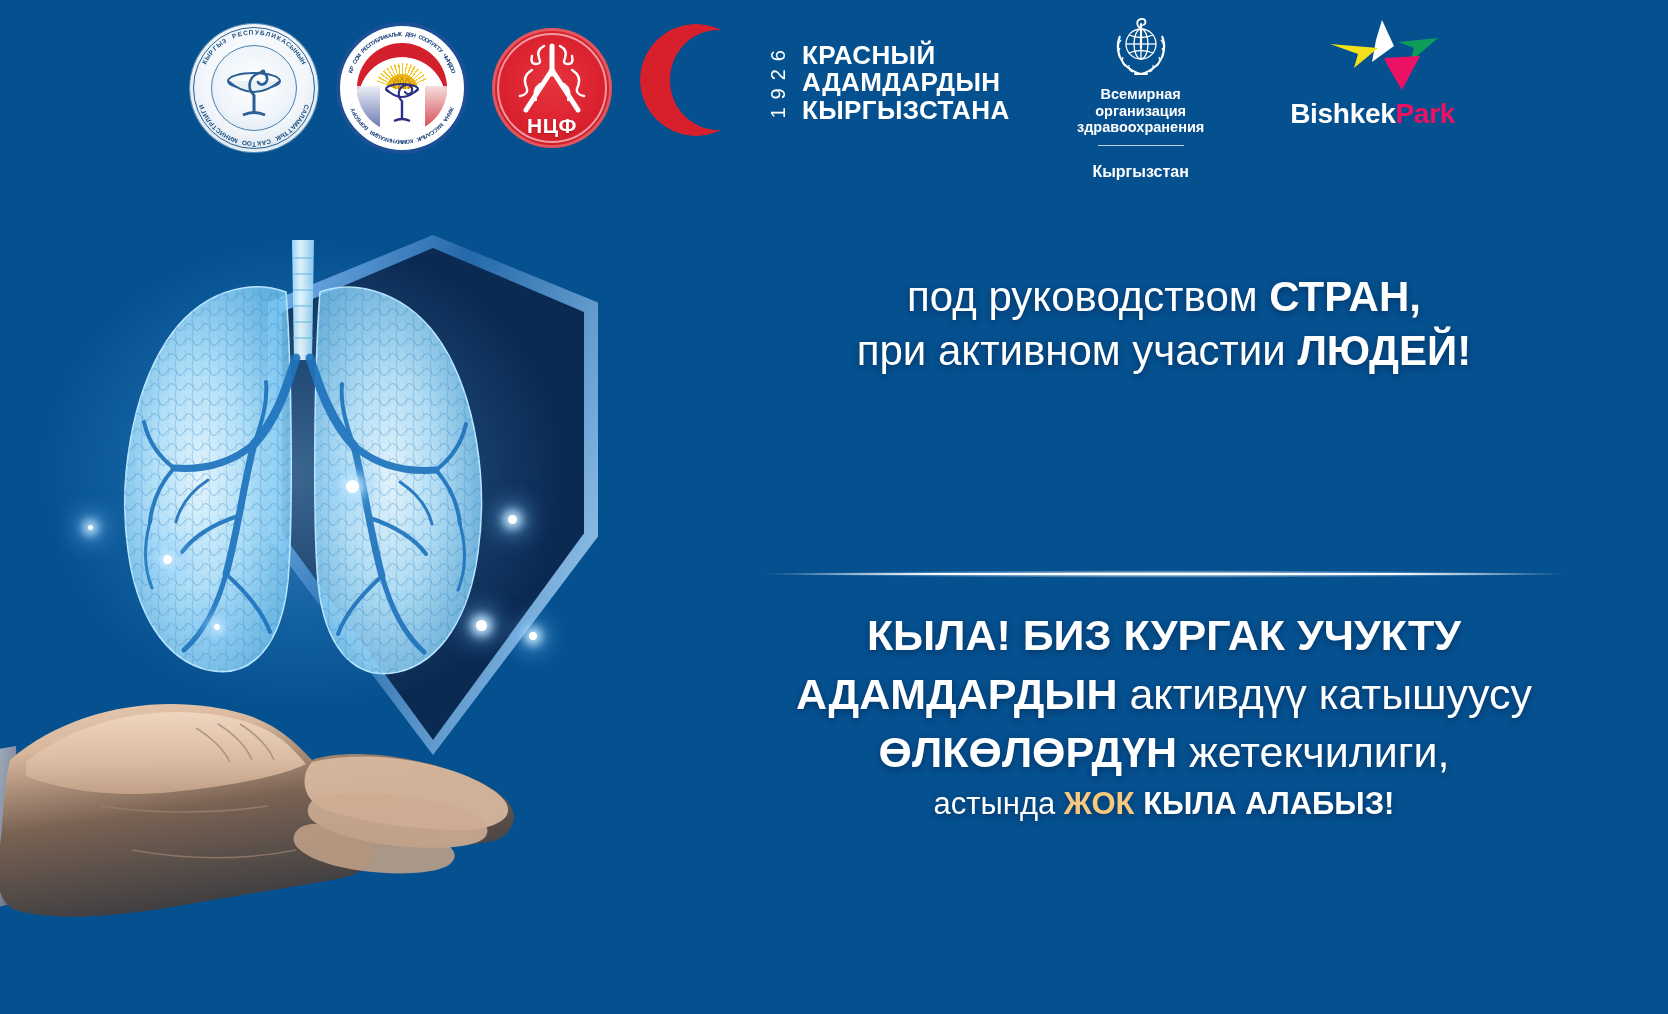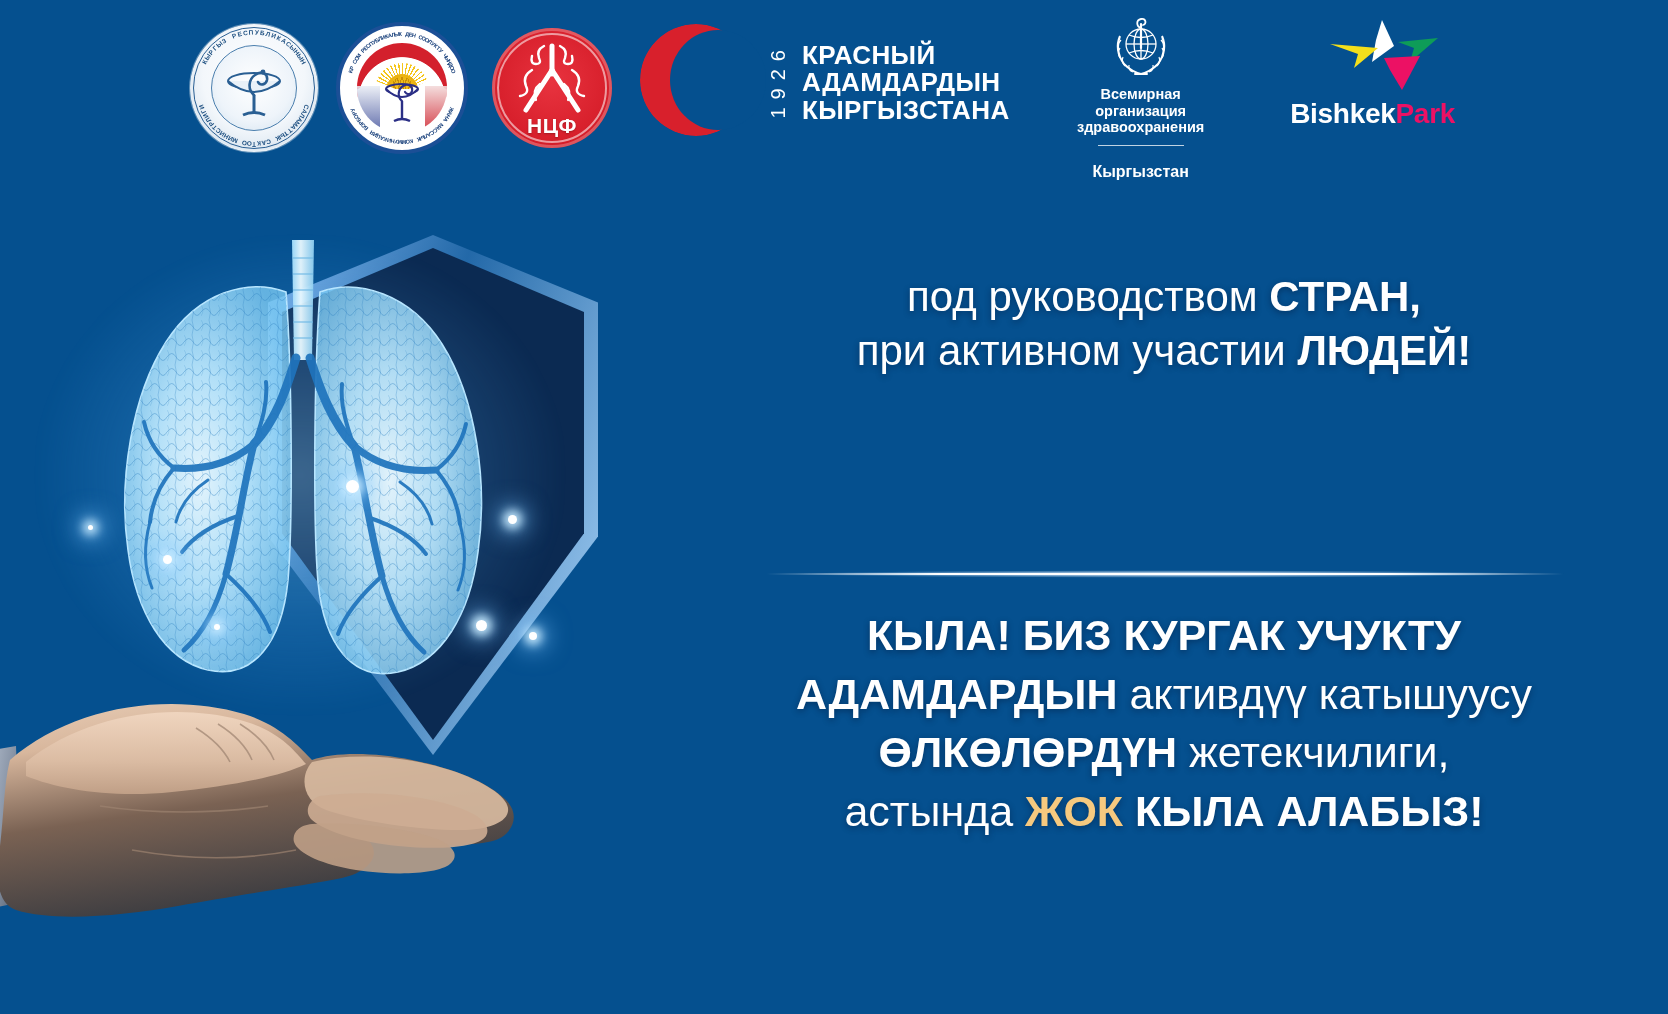--- a/index.html
+++ b/index.html
@@ -234,21 +234,21 @@
   .bold { font-weight:800; }
 
   #ru-l1 { font-size:46px; font-weight:800; letter-spacing:.2px; }
   #ru-l2 { font-size:46px; font-weight:800; letter-spacing:.2px; margin-top:6px; }
   #ru-l3 { font-size:42px; font-weight:400; margin-top:10px; }
   #ru-l4 { font-size:42px; font-weight:400; margin-top:4px; }
 
   #ky-l1 { font-size:43px; font-weight:700; margin-top:0px; }
   #ky-l2 { font-size:43px; font-weight:700; margin-top:8px; }
   #ky-l3 { font-size:43px; font-weight:700; margin-top:8px; }
-  #ky-l4 { font-size:43px; font-weight:700; margin-top:8px; }
+  #ky-l4 { font-size:31px; font-weight:700; margin-top:8px; }
   .ky-light { font-weight:400; }
 
   #divider {
     position:absolute; left:30px; top:390px; width:950px; height:8px;
     background: radial-gradient(ellipse 50% 60% at 50% 50%, rgba(255,255,255,.95) 0%, rgba(215,235,255,.55) 40%, rgba(255,255,255,0) 78%);
     filter: blur(.6px);
   }
   #divider::after {
     content:""; position:absolute; left:8%; right:8%; top:3px; height:1.6px;
     background: linear-gradient(90deg, rgba(255,255,255,0) 0%, #ffffff 22%, #ffffff 78%, rgba(255,255,255,0) 100%);

